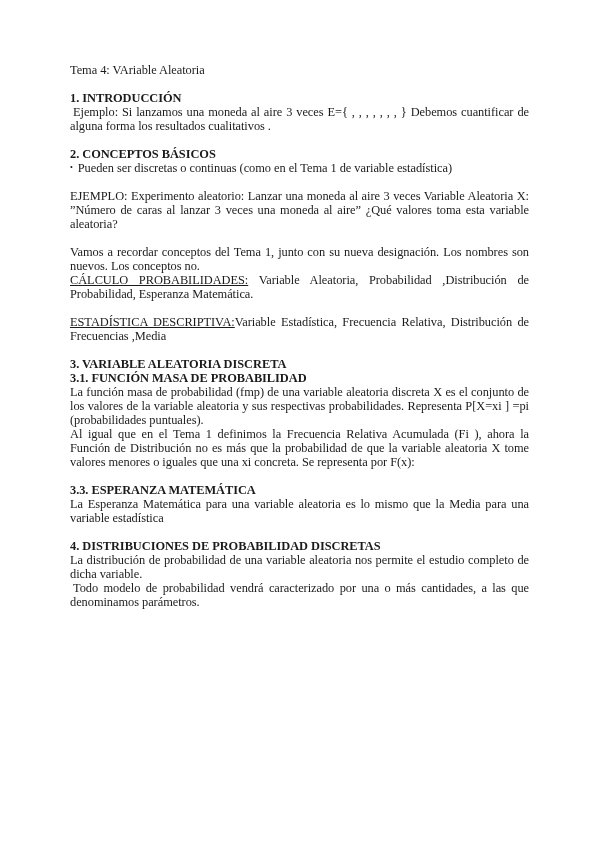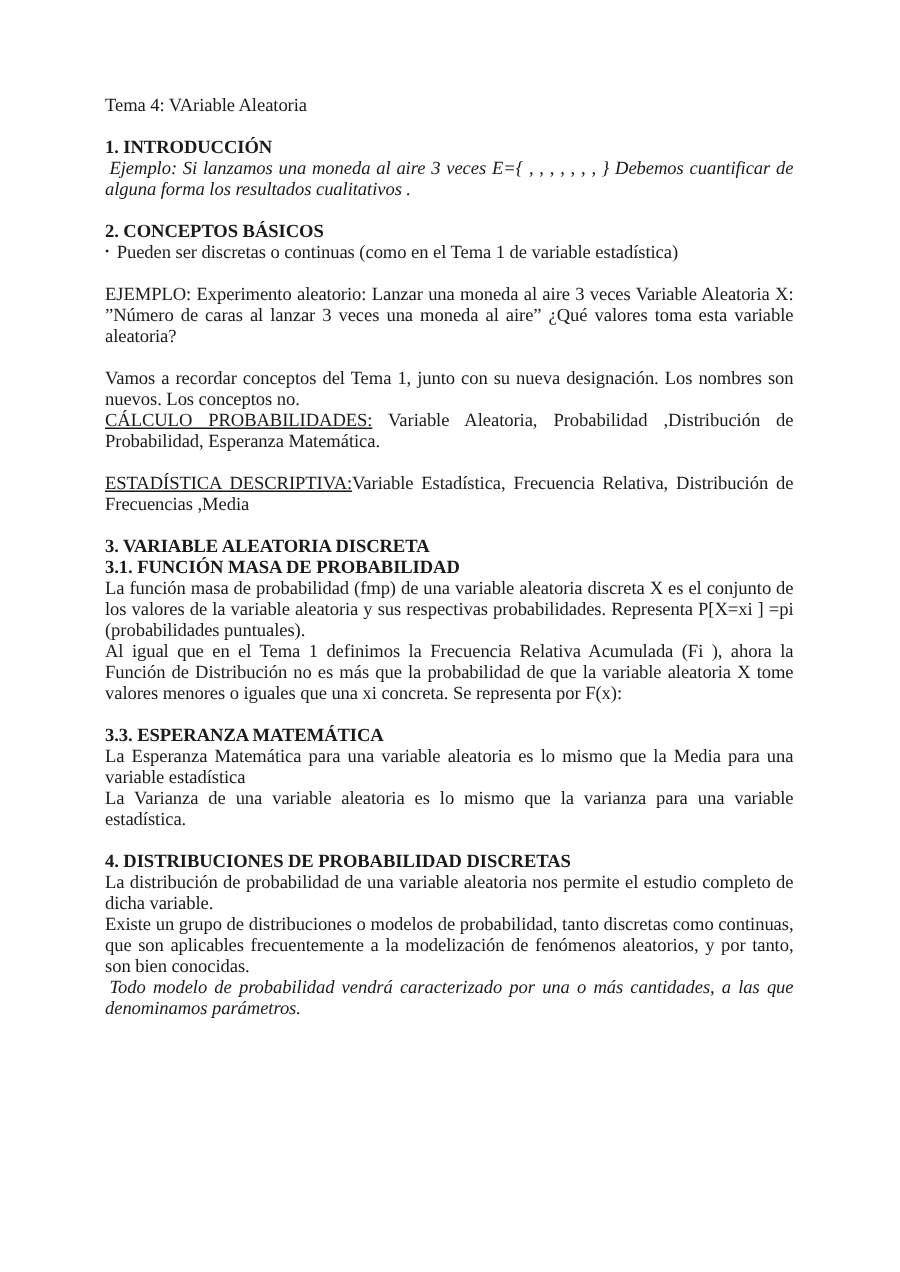--- a/index.html
+++ b/index.html
@@ -31,21 +31,21 @@
   }
   .h {
     font-weight: 700;
   }
   .gap {
     margin-top: 14px !important;
   }
   .justify {
     text-align: justify;
   }
-  .ind1 { text-indent: 3px; font-style: italic; }
+  .ind1 { text-indent: 3px; }
   .ind2 { text-indent: 6px; }
   .u {
     text-decoration: underline;
     text-underline-offset: 1px;
   }
   .bullet {
     font-size: 8px;
     vertical-align: 2px;
     margin-right: 5px;
   }
@@ -74,21 +74,19 @@
 
     <p class="h gap">3. VARIABLE ALEATORIA DISCRETA</p>
     <p class="h">3.1. FUNCIÓN MASA DE PROBABILIDAD</p>
     <p class="justify">La función masa de probabilidad (fmp) de una variable aleatoria discreta X es el conjunto de los valores de la variable aleatoria y sus respectivas probabilidades. Representa P[X=xi ] =pi (probabilidades puntuales).</p>
 
     <p class="justify">Al igual que en el Tema 1 definimos la Frecuencia Relativa Acumulada (Fi ), ahora la Función de Distribución no es más que la probabilidad de que la variable aleatoria X tome valores menores o iguales que una xi concreta. Se representa por F(x):</p>
 
     <p class="h gap">3.3. ESPERANZA MATEMÁTICA</p>
     <p class="justify">La Esperanza Matemática para una variable aleatoria es lo mismo que la Media para una variable estadística</p>
 
-    <p class="justify">La Varianza de una variable aleatoria es lo mismo que la varianza para una variable estadística.</p>
 
     <p class="h gap">4. DISTRIBUCIONES DE PROBABILIDAD DISCRETAS</p>
     <p class="justify">La distribución de probabilidad de una variable aleatoria nos permite el estudio completo de dicha variable.</p>
-    <p class="justify">Existe un grupo de distribuciones o modelos de probabilidad, tanto discretas como continuas, que son aplicables frecuentemente a la modelización de fenómenos aleatorios, y por tanto, son bien conocidas.</p>
     <p class="justify ind1">Todo modelo de probabilidad vendrá caracterizado por una o más cantidades, a las que denominamos parámetros.</p>
 
   </div>
 </div>
 
 </body></html>

